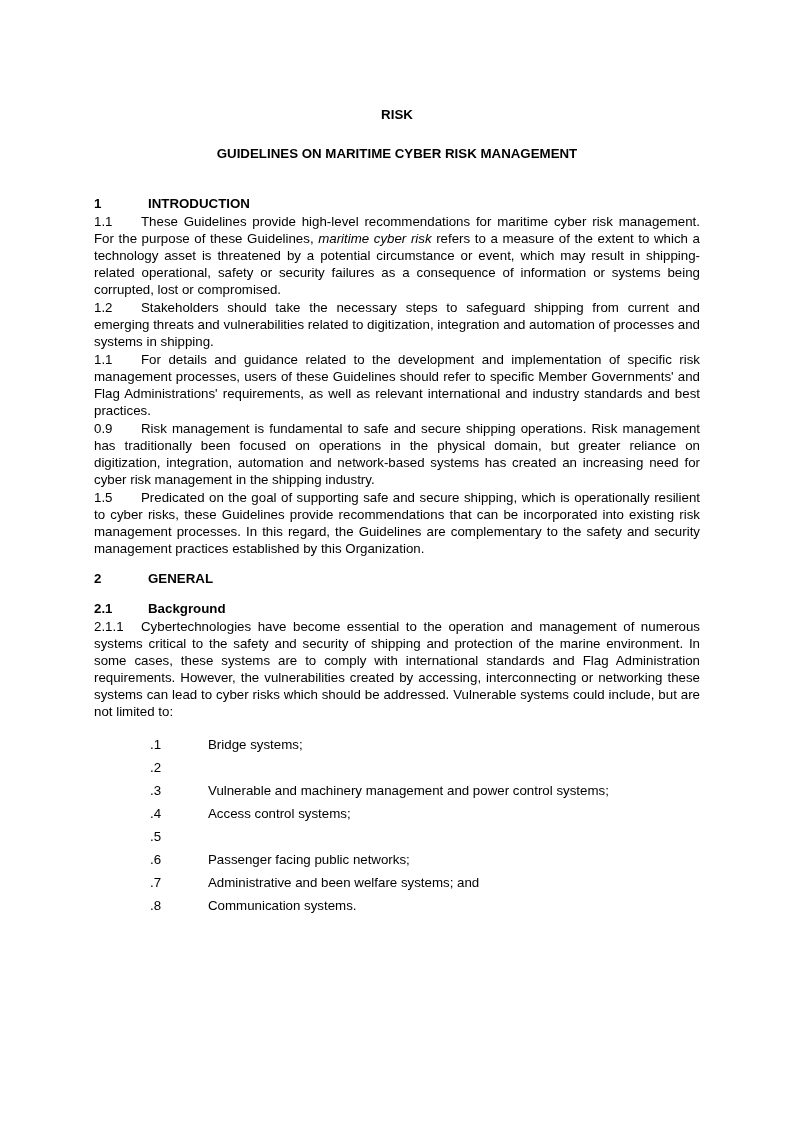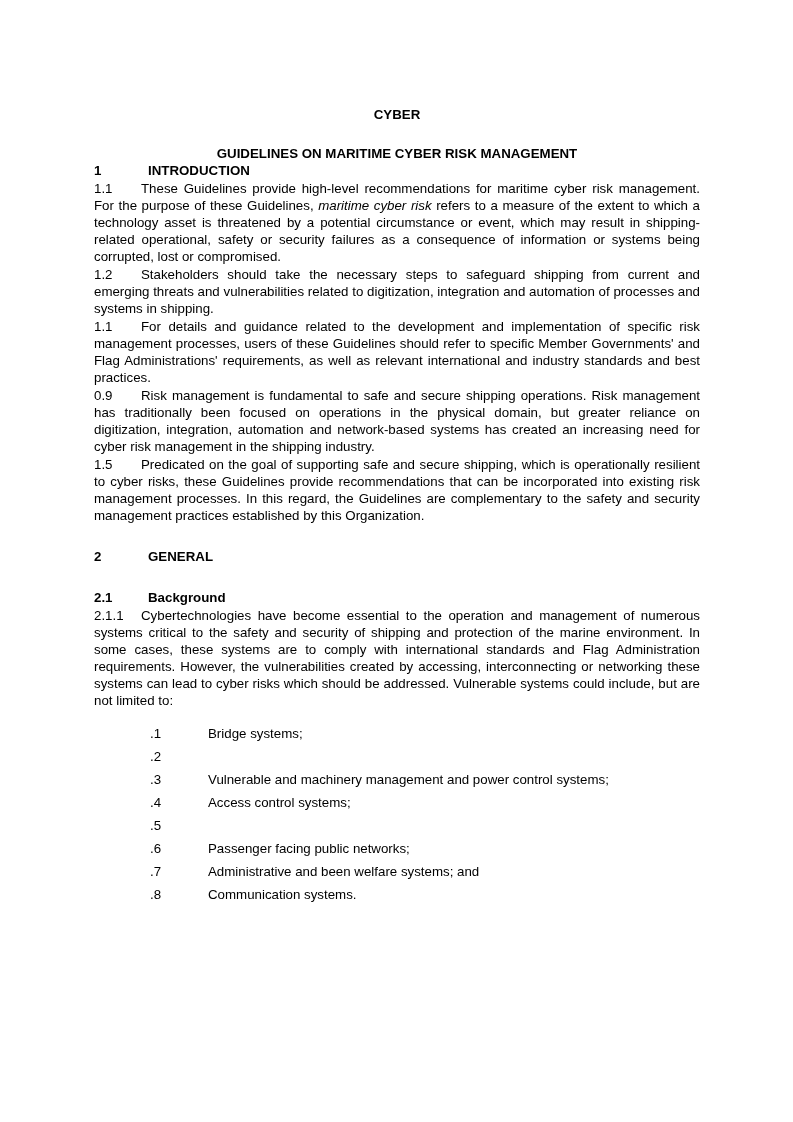--- a/index.html
+++ b/index.html
@@ -31,23 +31,24 @@
     font-weight: bold;
   }
   p, .heading, .list {
     margin: 0;
   }
   .doc-title {
     margin-top: 22px;
   }
   .heading {
     font-weight: bold;
+    margin-top: 33px;
   }
   .heading.sub {
-    margin-top: 24px;
+    margin-top: 13px;
   }
   .hnum {
     display: inline-block;
     width: 54px;
   }
   .para {
     margin-top: 1px;
     text-align: justify;
   }
   .pnum {
@@ -72,21 +73,21 @@
   .litext {
     flex: 1;
   }
 </style>
 </head>
 <body>
 
 <div class="page">
   <div class="content">
 
-    <p class="center bold">CYBER</p>
+    <p class="center bold">RISK</p>
 
     <p class="center bold doc-title">GUIDELINES ON MARITIME CYBER RISK MANAGEMENT</p>
 
     <div class="heading"><span class="hnum">1</span><span>INTRODUCTION</span></div>
 
     <p class="para"><span class="pnum">1.1</span><span>These Guidelines provide high-level recommendations for maritime cyber risk management. For the purpose of these Guidelines, </span><em>maritime cyber risk</em><span> refers to a measure of the extent to which a technology asset is threatened by a potential circumstance or event, which may result in shipping-related operational, safety or security failures as a consequence of information or systems being corrupted, lost or compromised.</span></p>
 
     <p class="para"><span class="pnum">1.2</span><span>Stakeholders should take the necessary steps to safeguard shipping from current and emerging threats and vulnerabilities related to digitization, integration and automation of processes and systems in shipping.</span></p>
 
     <p class="para"><span class="pnum">1.1</span><span>For details and guidance related to the development and implementation of specific risk management processes, users of these Guidelines should refer to specific Member Governments' and Flag Administrations' requirements, as well as relevant international and industry standards and best practices.</span></p>

